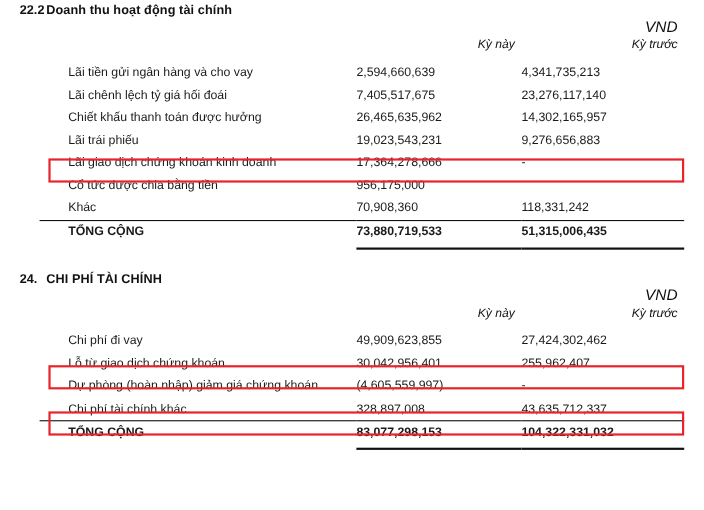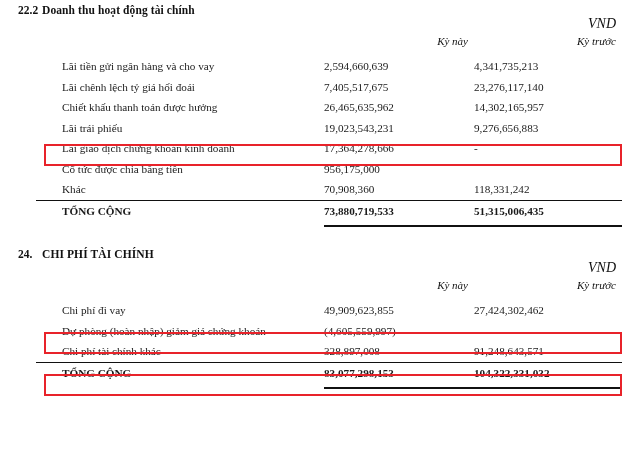--- a/index.html
+++ b/index.html
@@ -14,21 +14,20 @@
     color: #1a1a1a;
     position: relative;
     overflow: hidden;
   }
   .page {
     position: relative;
     width: 640px;
     height: 352px;
     padding: 16px;
     box-sizing: border-box;
-    font-family: Liberation Serif, serif;
   }
   .section {
     position: absolute;
     left: 0;
     width: 640px;
   }
   #section-1 { top: 4px; }
   #section-2 { top: 248px; }
 
   .sec-head {
@@ -221,28 +220,33 @@
         <tr class="spacer">
             <td colspan="3"></td>
           </tr>
 
         <tr class="row">
           <td class="lbl">Chi phí đi vay</td>
           <td class="num">49,909,623,855</td>
           <td class="num">27,424,302,462</td>
         </tr>
         <tr class="row">
+          <td class="lbl">Lỗ từ giao dịch chứng khoán</td>
+          <td class="num">30,042,956,401</td>
+          <td class="num">255,962,407</td>
+        </tr>
+        <tr class="row">
           <td class="lbl">Dự phòng (hoàn nhập) giảm giá chứng khoán</td>
           <td class="num">(4,605,559,997)</td>
           <td class="num">-</td>
         </tr>
         <tr class="row">
           <td class="lbl">Chi phí tài chính khác</td>
           <td class="num">328,897,008</td>
-          <td class="num">91,248,643,571</td>
+          <td class="num">43,635,712,337</td>
         </tr>
         <tr class="row total">
           <td class="lbl">TỔNG CỘNG</td>
           <td class="num">83,077,298,153</td>
           <td class="num">104,322,331,032</td>
         </tr>
         <tr class="after-total">
           <td style="border-bottom:none"></td>
           <td></td>
           <td></td>

